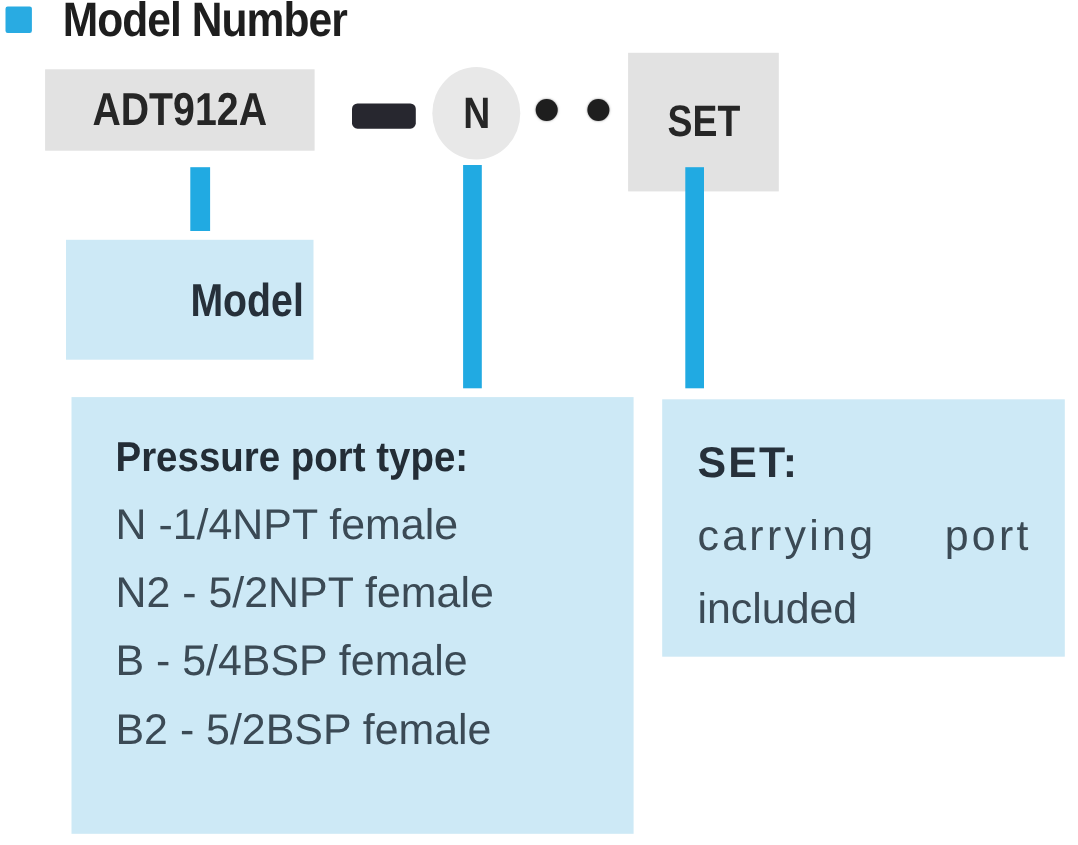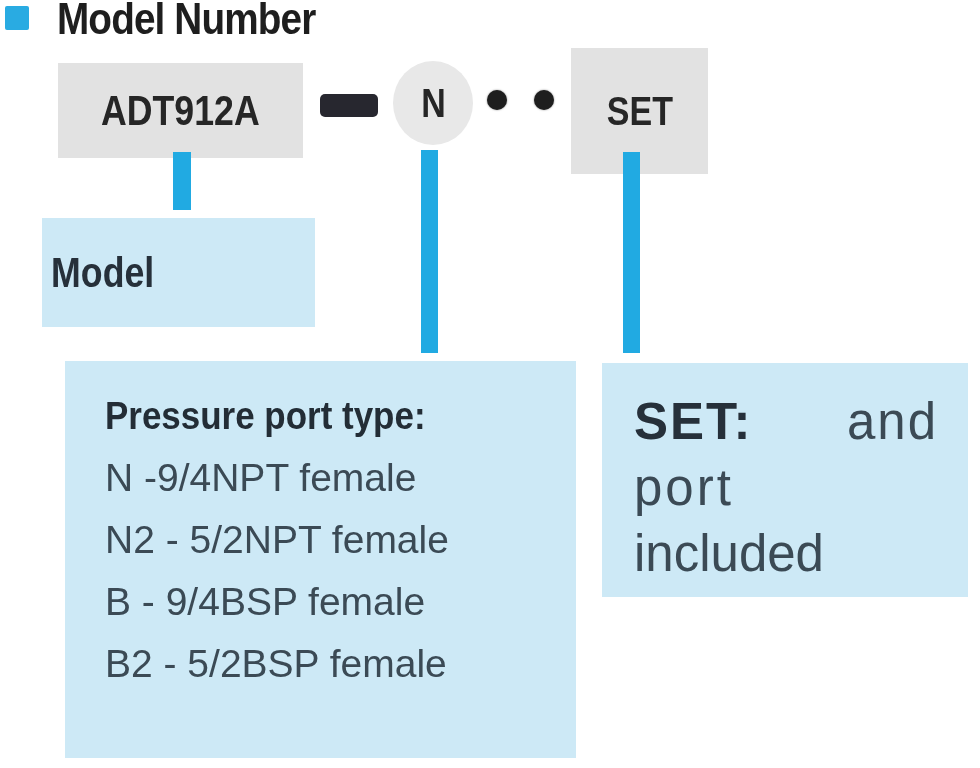--- a/index.html
+++ b/index.html
@@ -25,21 +25,21 @@
 
   
   .gray-box{
     background:#e2e2e2;
     display:flex;align-items:center;justify-content:center;
   }
   .box-label{
     font-weight:bold;color:#262626;white-space:nowrap;
     transform:scaleX(0.85);transform-origin:center;
   }
-  .adt-box{left:58px;top:63px;width:245px;height:95px;}
+  .adt-box{left:41px;top:63px;width:245px;height:74px;}
   .adt-box .box-label{font-size:42px;letter-spacing:0px;}
   .dash-sep{
     left:320px;top:94px;width:58px;height:23px;
     background:#27272f;border-radius:5px;
   }
   .port-circle{
     left:393px;top:61px;width:80px;height:84px;
     background:#e8e8e8;border-radius:50%;
     display:flex;align-items:center;justify-content:center;
   }
@@ -55,22 +55,22 @@
 
   
   .cyan{background:#21aae2;}
   .stub-model{left:173px;top:152px;width:18px;height:58px;}
   .line-port{left:421px;top:150px;width:17px;height:203px;}
   .line-set{left:623px;top:152px;width:17px;height:201px;}
 
   
   .blue-panel{background:#cde9f6;}
   .model-box{
-    left:42px;top:218px;width:273px;height:109px;
-    display:flex;align-items:center;justify-content:flex-start;
+    left:60px;top:218px;width:225px;height:109px;
+    display:flex;align-items:center;justify-content:flex-end;
   }
   .model-box .box-label{font-size:42px;color:#26303a;}
 
   .pressure-panel{
     left:65px;top:361px;width:511px;height:397px;
     padding:24px 0 12px 40px;box-sizing:border-box;
   }
   .pressure-heading{
     font-size:38px;font-weight:bold;color:#232d36;
     line-height:62px;white-space:nowrap;
@@ -79,21 +79,21 @@
   .pressure-option{
     font-size:39px;color:#3b4a55;line-height:62px;white-space:nowrap;
   }
 
   .set-panel{
     left:602px;top:363px;width:366px;height:234px;
     padding:26px 30px 0 32px;box-sizing:border-box;
   }
   .set-line{
     display:flex;justify-content:space-between;
-    font-size:51px;color:#3b4a55;line-height:66px;
+    font-size:39px;color:#3b4a55;line-height:66px;
   }
   .set-line .bold{font-weight:bold;color:#26303a;}
   .set-line.l1 span{letter-spacing:2px;}
   .set-line.l2 span{letter-spacing:3px;}
   .set-line.l3{justify-content:flex-start;text-align:center;}
 </style>
 </head>
 <body>
 
 <div class="abs title-bullet"></div>
@@ -115,30 +115,30 @@
 <div class="abs cyan stub-model"></div>
 <div class="abs cyan line-port"></div>
 <div class="abs cyan line-set"></div>
 
 <div class="abs blue-panel model-box">
   <span class="box-label">Model</span>
 </div>
 
 <div class="abs blue-panel pressure-panel">
   <div class="pressure-heading">Pressure port type:</div>
-  <div class="pressure-option">N -9/4NPT female</div>
+  <div class="pressure-option">N -1/4NPT female</div>
   <div class="pressure-option">N2 - 5/2NPT female</div>
-  <div class="pressure-option">B - 9/4BSP female</div>
+  <div class="pressure-option">B - 5/4BSP female</div>
   <div class="pressure-option">B2 - 5/2BSP female</div>
 </div>
 
 <div class="abs blue-panel set-panel">
   <div class="set-line l1">
     <span class="bold">SET:</span>
-    <span>and</span>
   </div>
   <div class="set-line l2">
+    <span>carrying</span>
     <span>port</span>
   </div>
   <div class="set-line l3">
     <span>included</span>
   </div>
 </div>
 
 </body></html>

